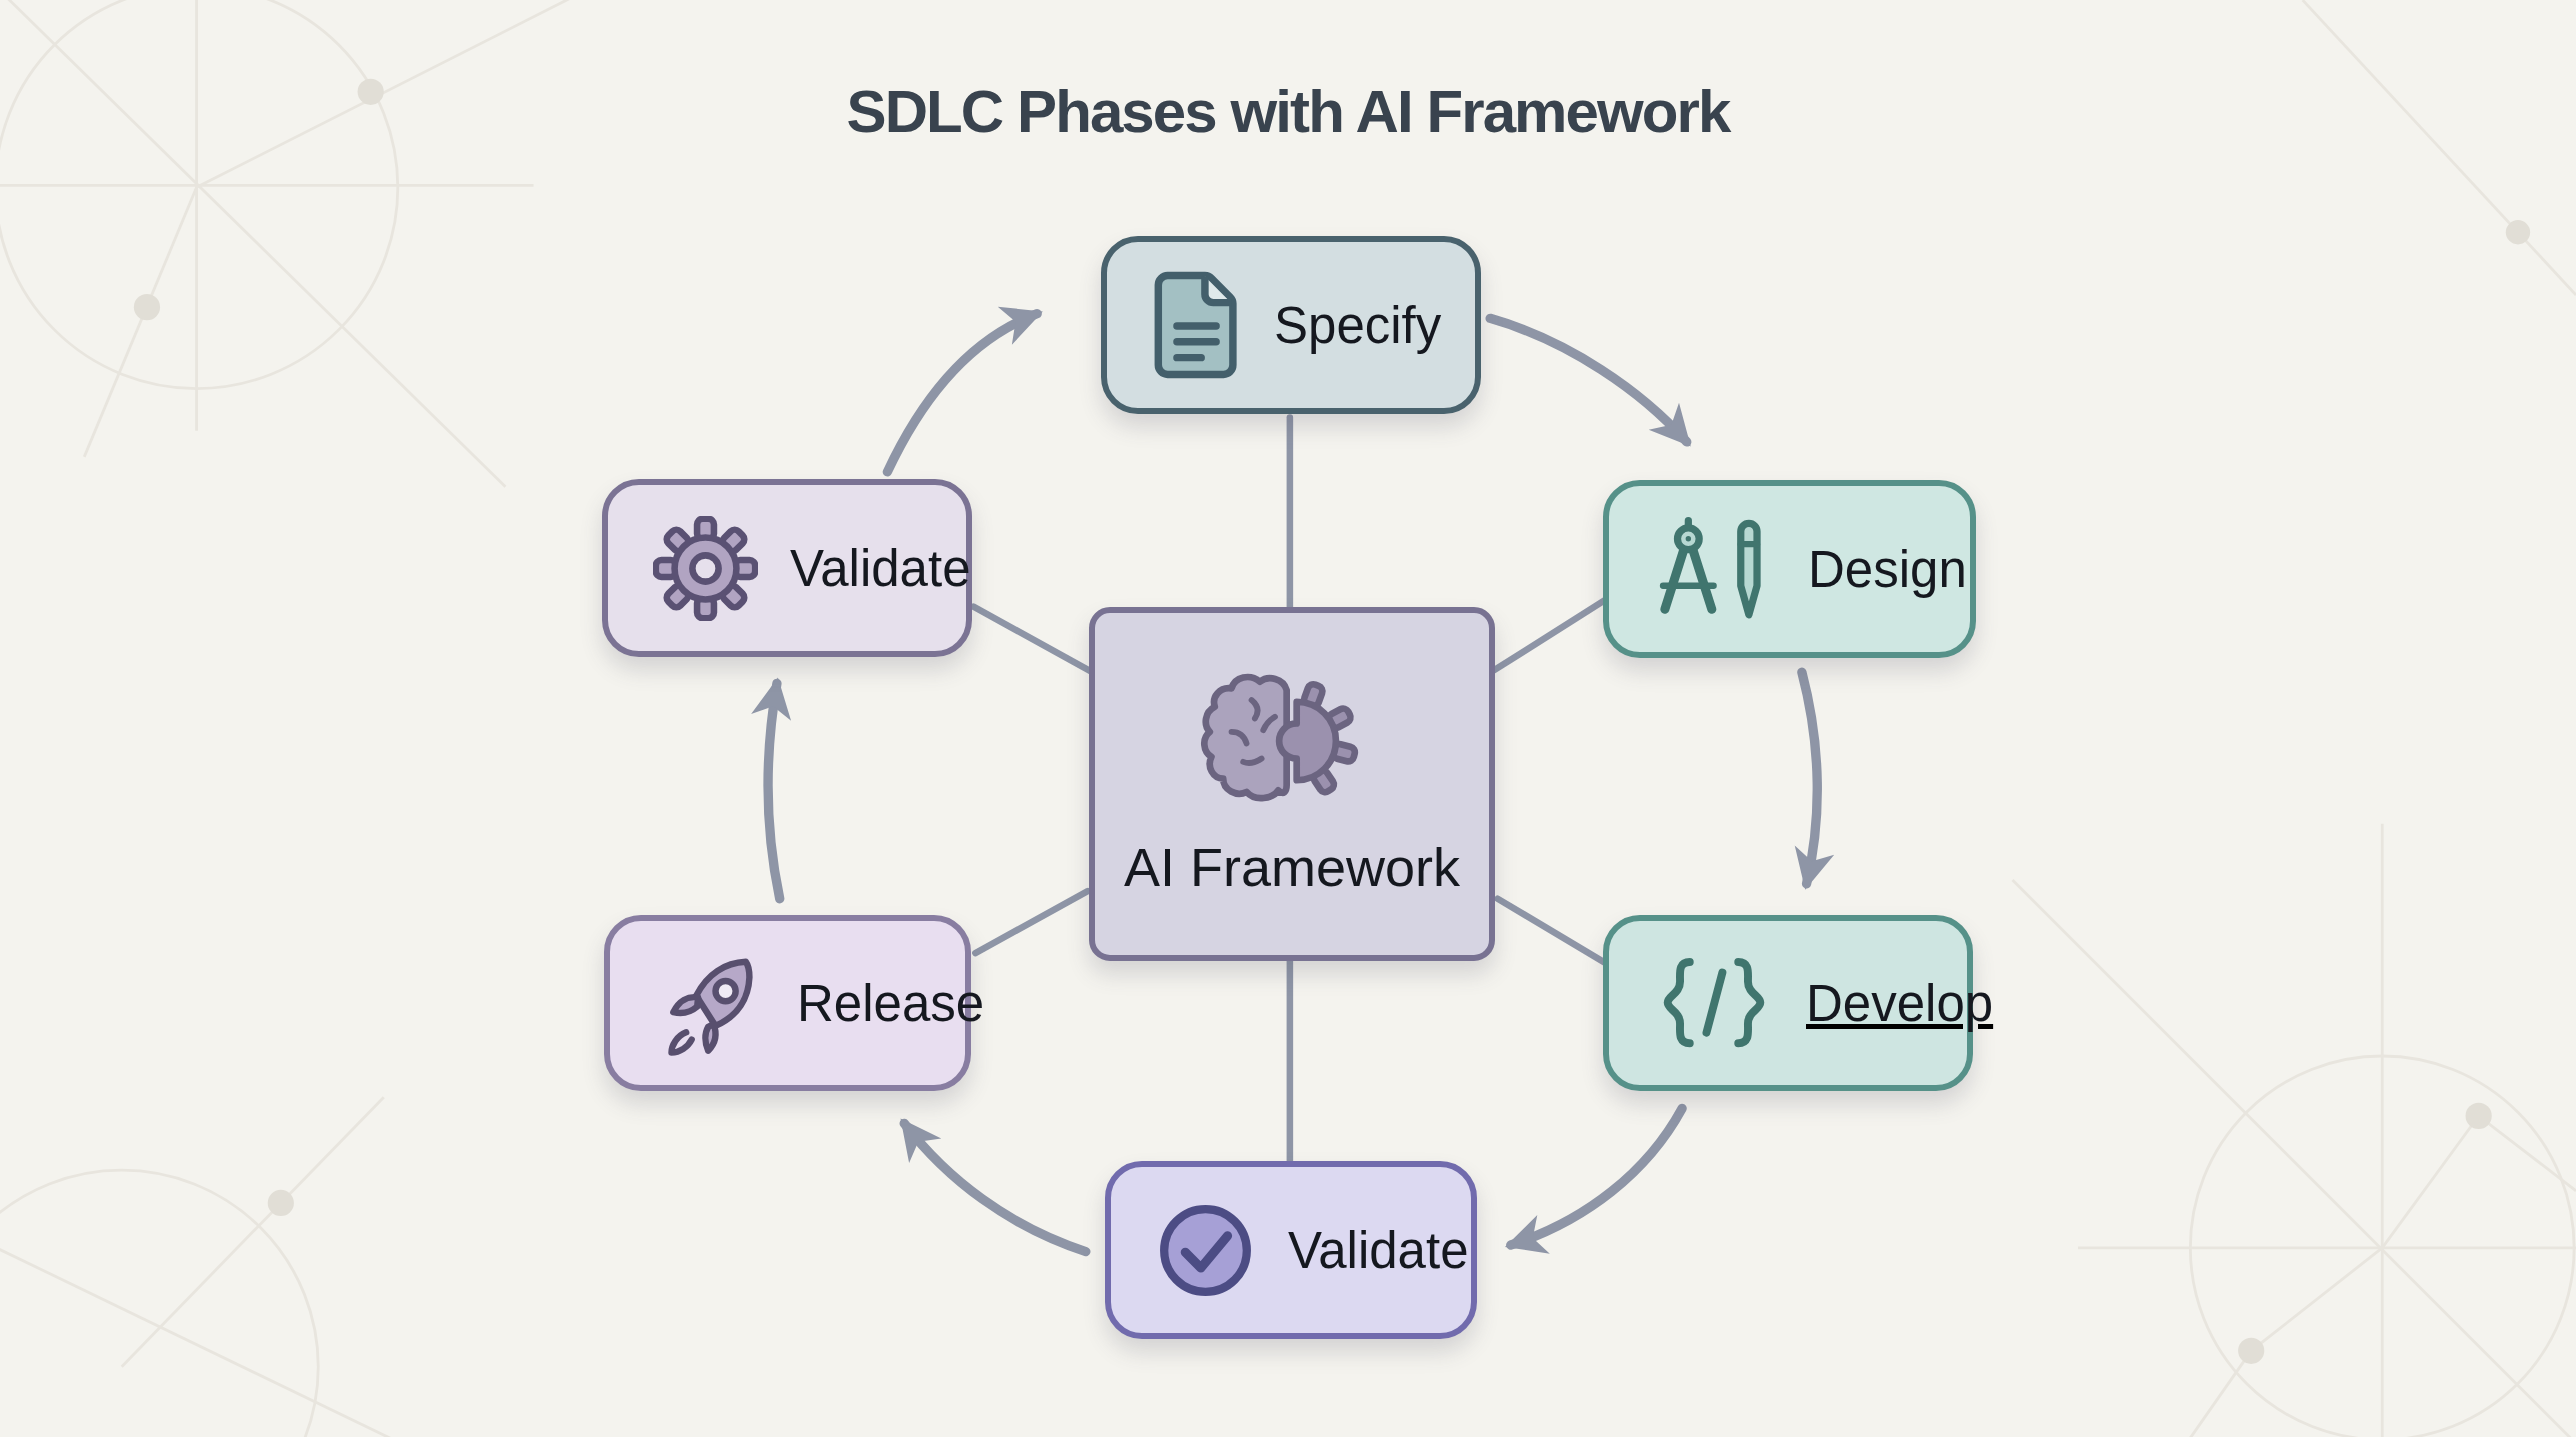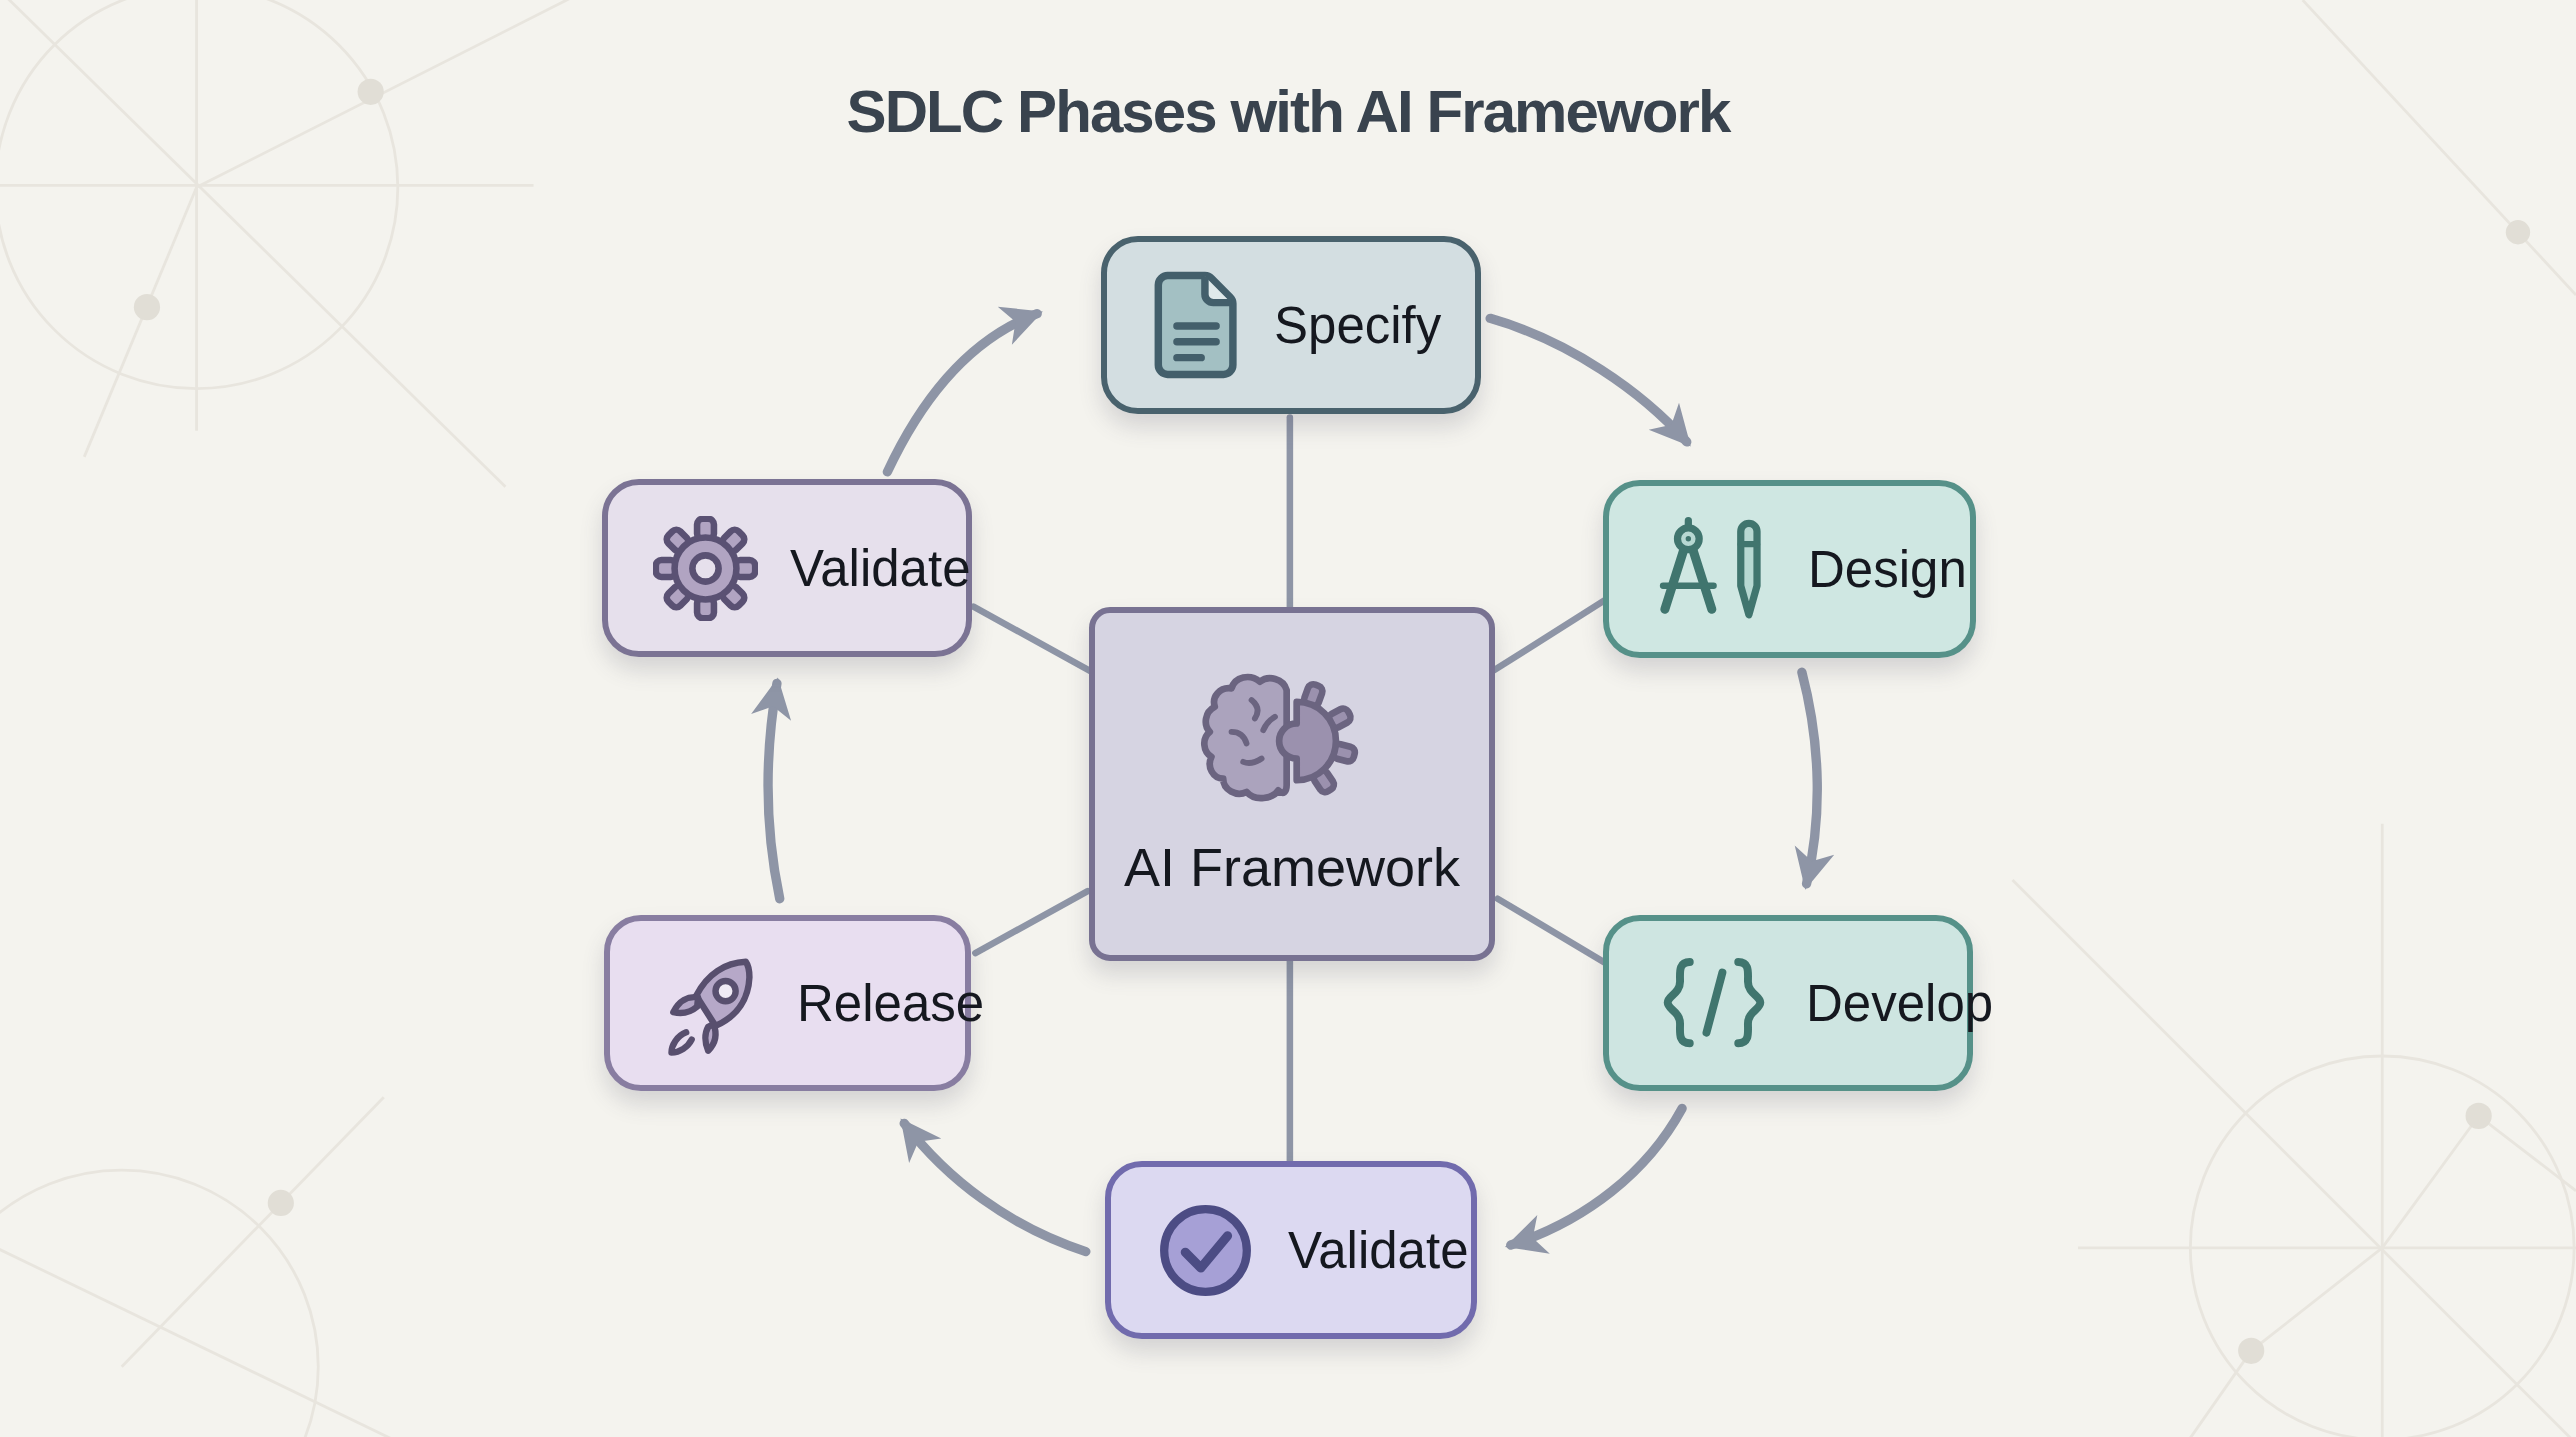--- a/index.html
+++ b/index.html
@@ -29,21 +29,21 @@
   .flow-arrow{stroke:var(--arrow);stroke-width:10;fill:none;stroke-linecap:round;}
   .node{
     position:absolute;display:flex;align-items:center;
     border:6.6px solid #888;border-radius:37px;box-sizing:border-box;
     box-shadow:0 13px 22.5px rgba(70,70,95,.18);
     padding-left:45px;gap:32px;
   }
   .node-label{font-size:51px;font-weight:500;color:var(--label);white-space:nowrap;}
   .node-specify  {left:1101px;top:236px;width:380px;height:178px;}
   .node-design   {left:1603px;top:480px;width:373px;height:178px;}
-  .node-develop  {left:1603px;top:915px;width:370px;height:176px;}
+  .node-develop  {left:1603px;top:915px;width:370px;height:176px;text-decoration:underline;}
   .node-validate {left:1105px;top:1161px;width:372px;height:178px;padding-left:44px;}
   .node-release  {left:604px;top:915px;width:367px;height:176px;}
   .node-maintain {left:602px;top:479px;width:370px;height:178px;}
   .node-center{
     left:1089px;top:607px;width:406px;height:354px;border-radius:21px;
     flex-direction:column;justify-content:center;align-items:center;
     padding:0;gap:24px;
   }
   .node-center .node-label{font-size:54px;}
   .icon{flex:0 0 auto;display:block;}

